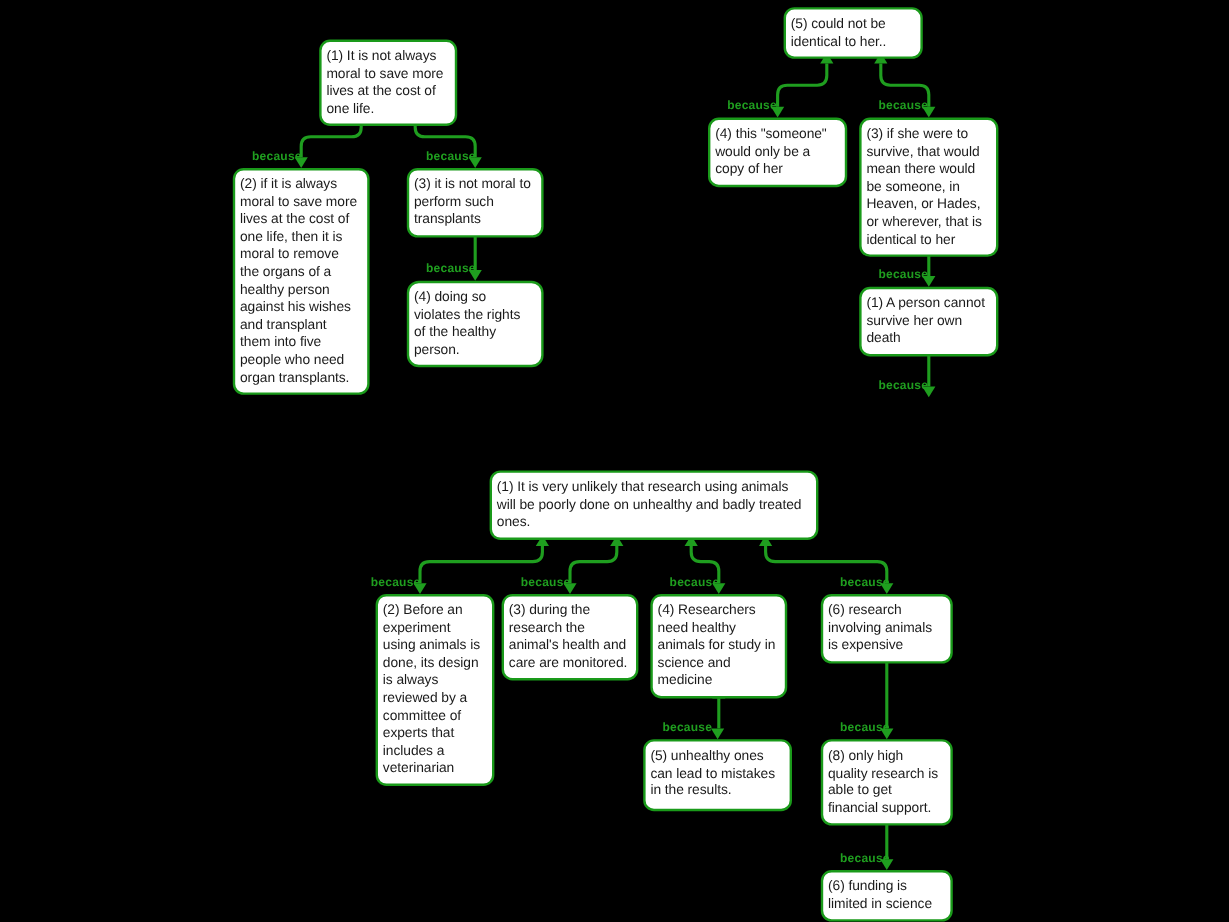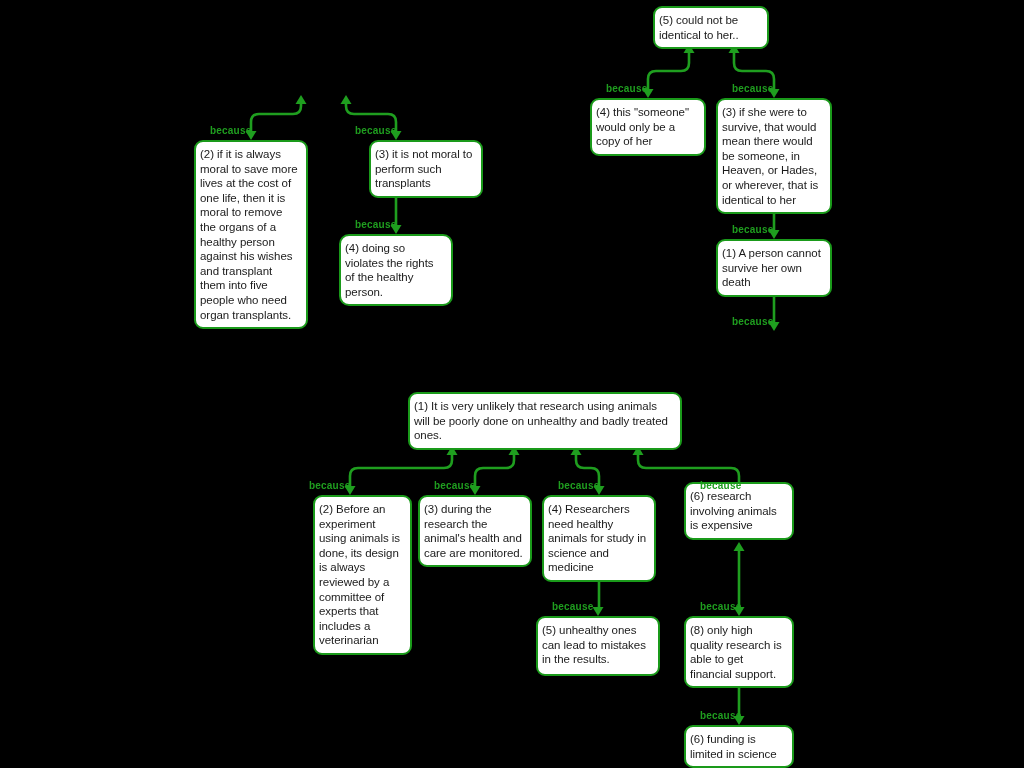--- a/index.html
+++ b/index.html
@@ -130,24 +130,27 @@
         <path d="M 739 551 L 739 607" fill="none" stroke="#1f9e1f" stroke-width="2.6" stroke-linecap="butt"></path>
         <polygon points="739,542 733.5,551 744.5,551" fill="#1f9e1f"></polygon>
         <polygon points="739,616 733.5,607 744.5,607" fill="#1f9e1f"></polygon>
       </g>
       <g>
         <path d="M 739 686 L 739 716" fill="none" stroke="#1f9e1f" stroke-width="2.6" stroke-linecap="butt"></path>
         <polygon points="739,677 733.5,686 744.5,686" fill="#1f9e1f"></polygon>
         <polygon points="739,725 733.5,716 744.5,716" fill="#1f9e1f"></polygon>
       </g>
     </svg>
+<div class="node" style="left: 266px; top: 33px; width: 115px; min-height: 62px;">
+      <span class="node-text">(1) It is not always moral to save more lives at the cost of one life.</span>
+    </div>
     <div class="node" style="left: 194px; top: 140px; width: 114px; min-height: 163px;">
       <span class="node-text">(2) if it is always moral to save more lives at the cost of one life, then it is moral to remove the organs of a healthy person against his wishes and transplant them into five people who need organ transplants.</span>
     </div>
-    <div class="node" style="left: 339px; top: 140px; width: 114px; min-height: 47px; margin-left: 30px;">
+    <div class="node" style="left: 339px; top: 140px; width: 114px; min-height: 47px;">
       <span class="node-text">(3) it is not moral to perform such transplants</span>
     </div>
     <div class="node" style="left: 339px; top: 234px; width: 114px; min-height: 62px; border-radius: 10px;">
       <span class="node-text">(4) doing so violates the rights of the healthy person.</span>
     </div>
     <div class="node" style="left: 653px; top: 6px; width: 116px; min-height: 38px;">
       <span class="node-text">(5) could not be identical to her..</span>
     </div>
     <div class="node" style="left: 590px; top: 98px; width: 116px; min-height: 40px;">
       <span class="node-text">(4) this "someone" would only be a copy of her</span>
@@ -163,21 +166,21 @@
     </div>
     <div class="node" style="left: 293px; top: 495px; width: 99px; min-height: 125px; margin-left: 20px;">
       <span class="node-text">(2) Before an experiment using animals is done, its design is always reviewed by a committee of experts that includes a veterinarian</span>
     </div>
     <div class="node" style="left: 418px; top: 495px; width: 114px; min-height: 62px;">
       <span class="node-text">(3) during the research the animal's health and care are monitored.</span>
     </div>
     <div class="node" style="left: 542px; top: 495px; width: 114px; min-height: 78px;">
       <span class="node-text">(4) Researchers need healthy animals for study in science and medicine</span>
     </div>
-    <div class="node" style="left: 684px; top: 482px; width: 110px; min-height: 47px;">
+    <div class="node" style="left: 684px; top: 495px; width: 110px; min-height: 47px;">
       <span class="node-text">(6) research involving animals is expensive</span>
     </div>
     <div class="node" style="left: 536px; top: 616px; width: 124px; min-height: 60px;">
       <span class="node-text">(5) unhealthy ones can lead to mistakes in the results.</span>
     </div>
     <div class="node" style="left: 684px; top: 616px; width: 110px; min-height: 61px;">
       <span class="node-text">(8) only high quality research is able to get financial support.</span>
     </div>
     <div class="node" style="left: 684px; top: 725px; width: 110px; min-height: 38px;">
       <span class="node-text">(6) funding is limited in science</span>

